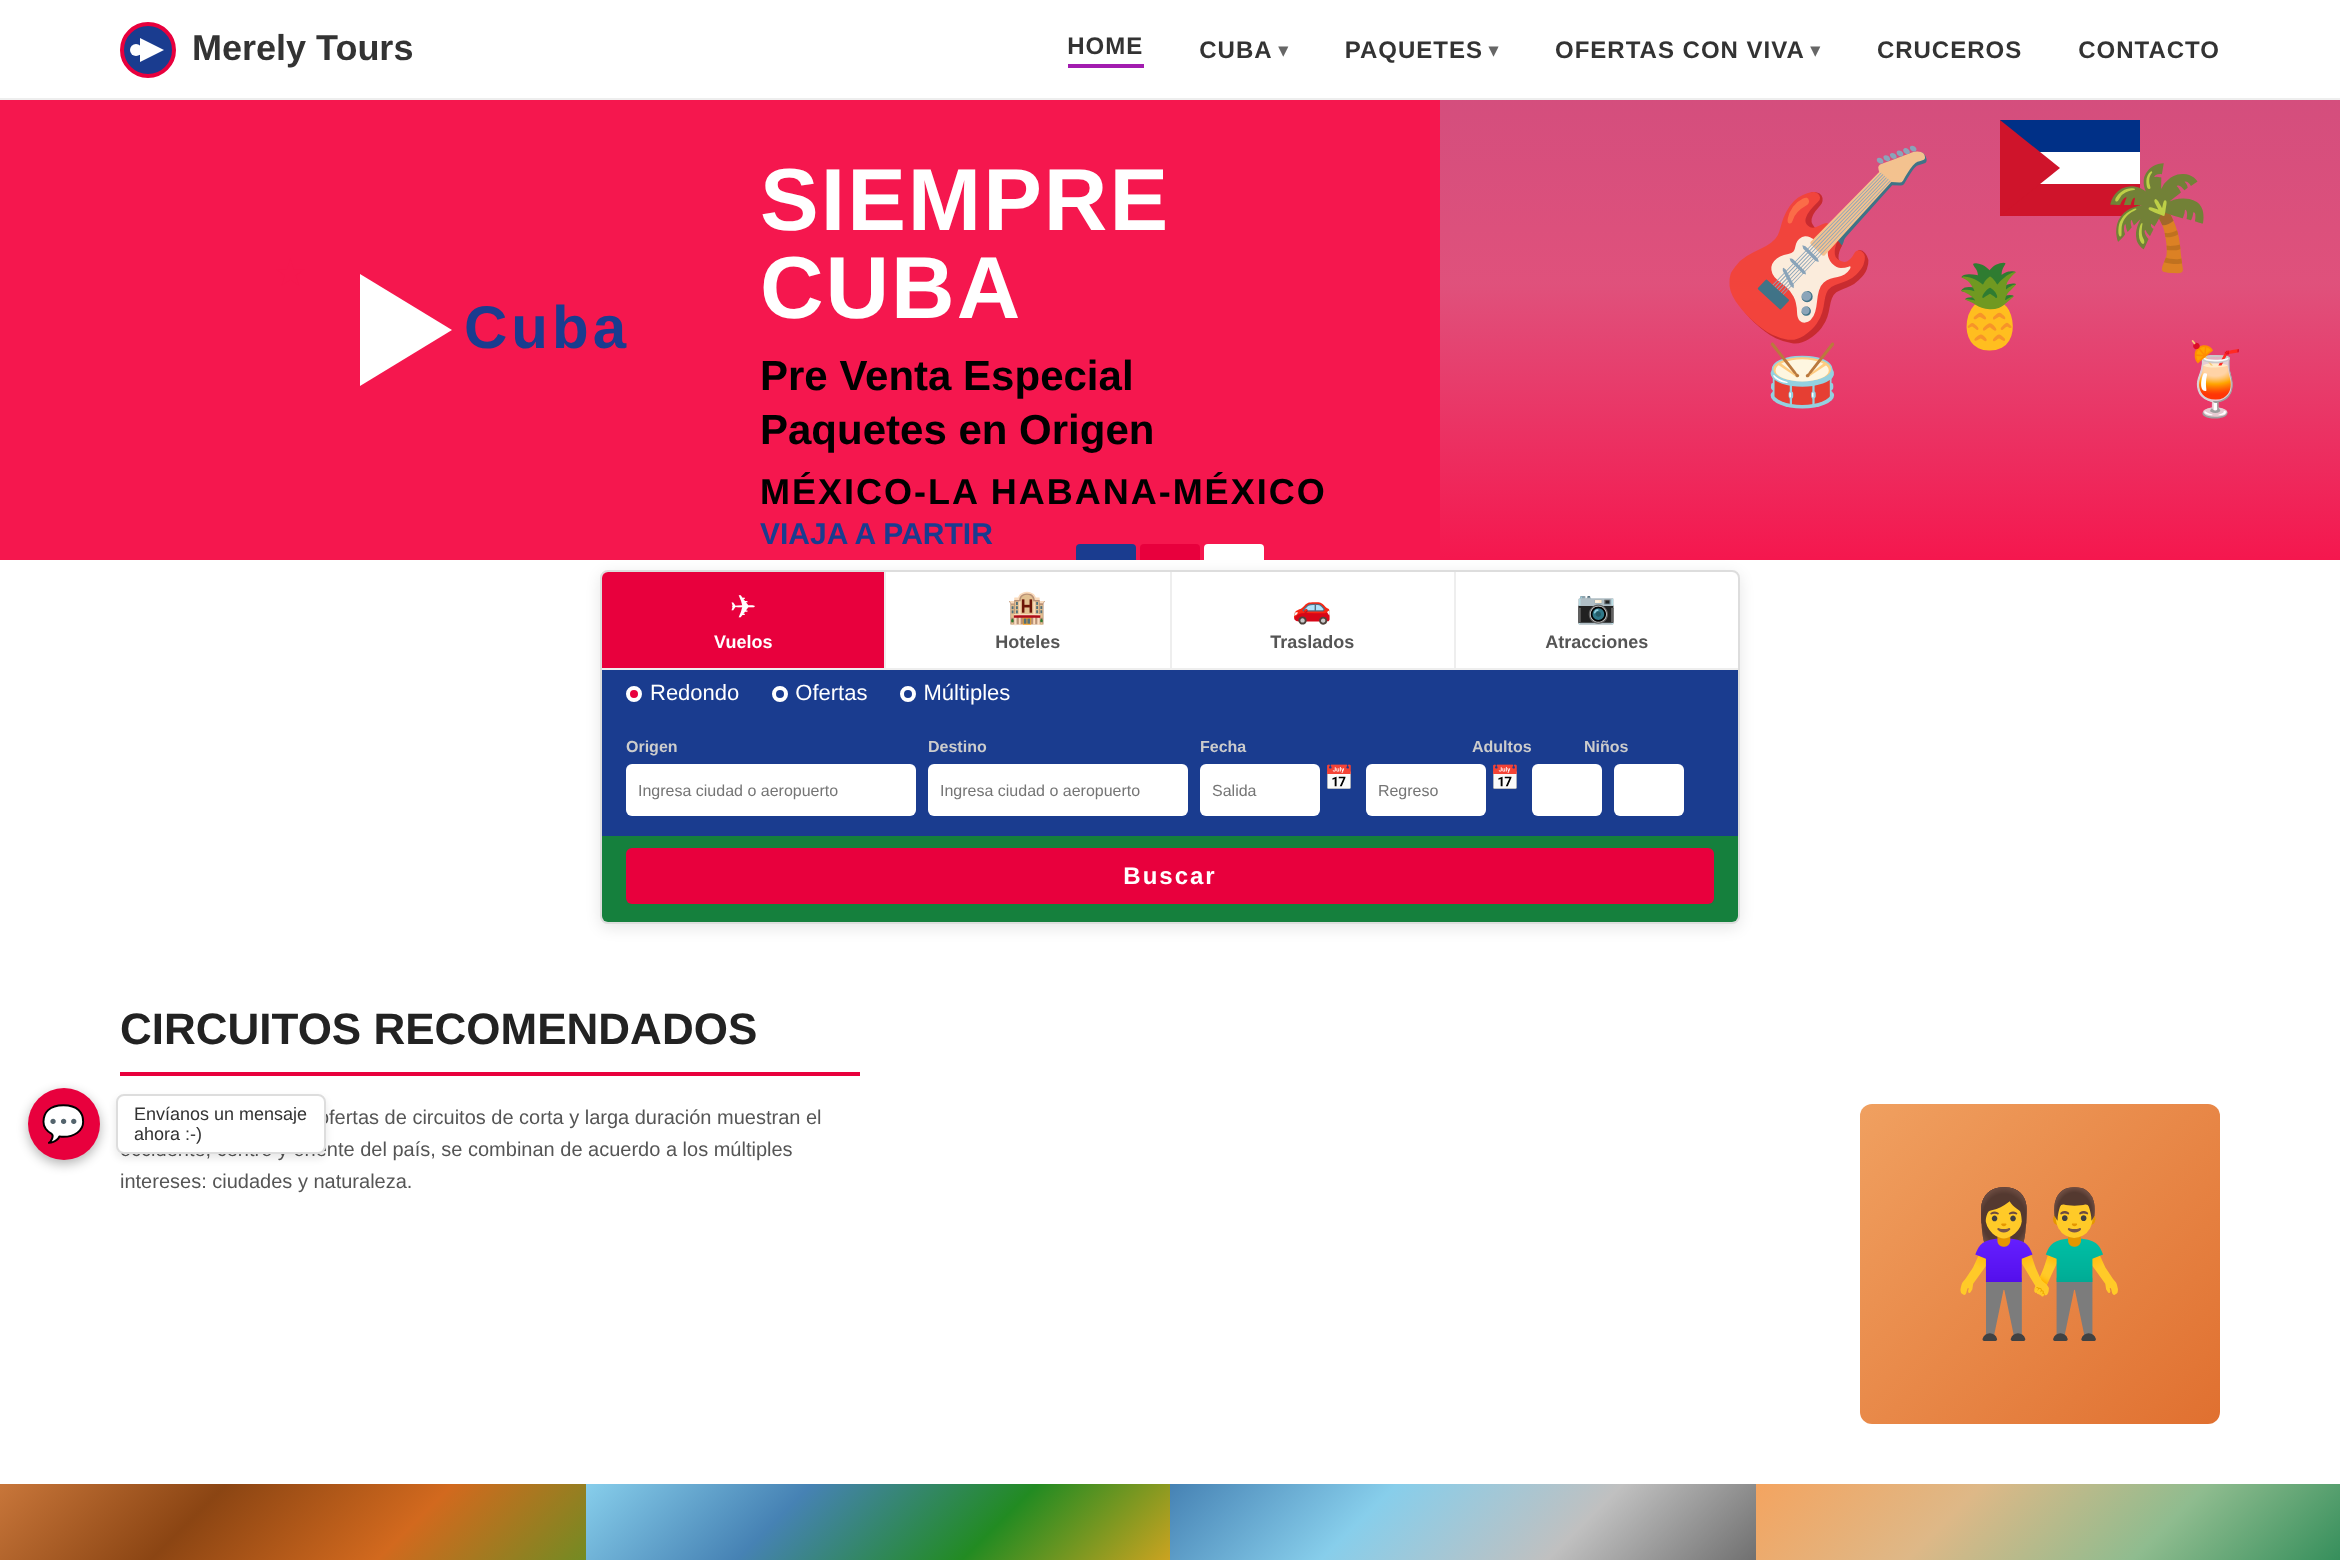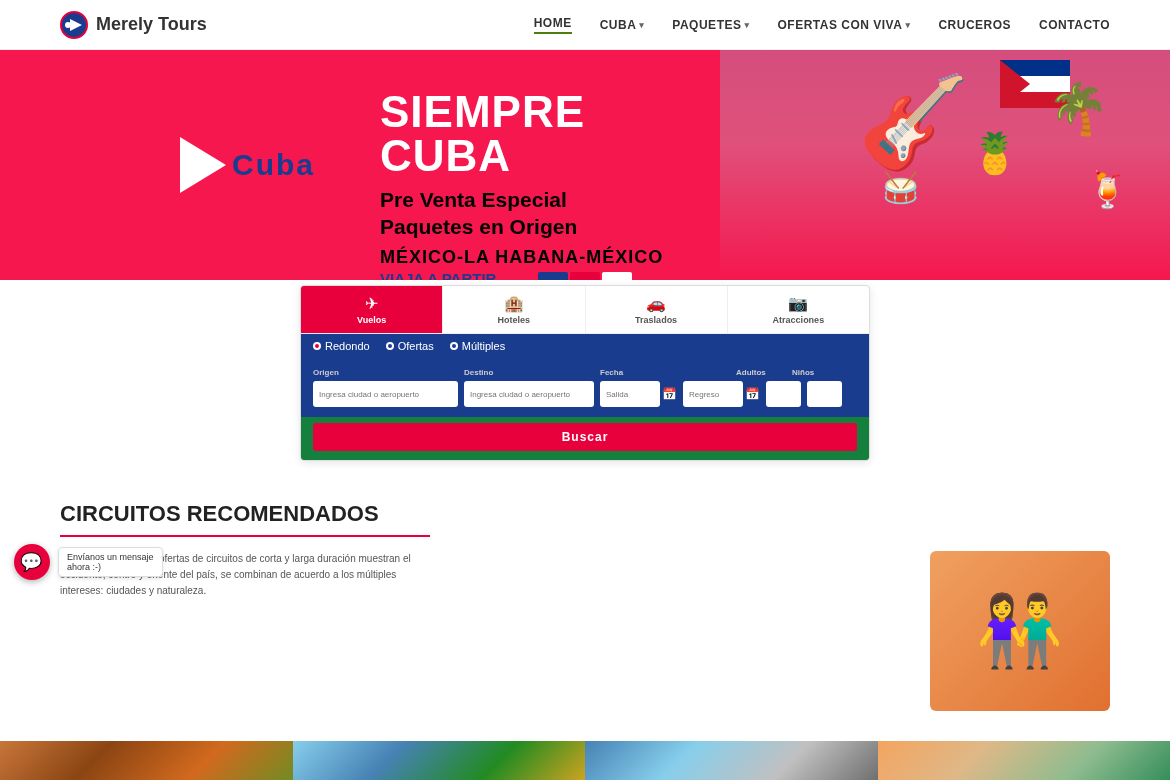--- a/index.html
+++ b/index.html
@@ -40,21 +40,21 @@
       color: #333;
       text-decoration: none;
       letter-spacing: 0.5px;
       display: flex;
       align-items: center;
       gap: 3px;
       cursor: pointer;
     }
     .nav-item.active {
       color: #333;
-      border-bottom: 2px solid #4d7c0f;
+      border-bottom: 2px solid #a21caf;
       padding-bottom: 2px;
     }
     .nav-arrow {
       font-size: 9px;
       color: #666;
     }
 
     
     .banner {
       background: #f5174e;
@@ -185,21 +185,20 @@
     }
     .search-label.origin { width: 145px; }
     .search-label.destino { width: 130px; }
     .search-label.fecha { width: 130px; }
     .search-label.adults { width: 50px; }
     .search-label.ninos { width: 40px; }
 
     .search-inputs {
       display: flex;
       gap: 6px;
-      align-items: center;
     }
     .search-input {
       height: 26px;
       border: none;
       border-radius: 3px;
       padding: 0 6px;
       font-size: 8px;
       color: #999;
     }
     .search-input.origin { width: 145px; }
@@ -367,21 +366,21 @@
 <section class="banner">
 
   <div style="position:absolute; left:180px; top:50%; transform:translateY(-50%); display:flex; align-items:center; gap:6px;">
     <div style="position:relative;">
       <div style="width:0;height:0;border-style:solid;border-width:28px 0 28px 46px;border-color:transparent transparent transparent white;"></div>
       <span style="position:absolute;top:-10px;left:-42px;color:#f5174e;font-size:16px;font-weight:900;">★</span>
     </div>
     <span style="font-size:30px;font-weight:900;color:#1a3c8f;letter-spacing:2px;">Cuba</span>
   </div>
 
-  <div class="banner-center" style="position:absolute; left:340px; top:40px;">
+  <div class="banner-center" style="position:absolute; left:340px; top:29px;">
     <div class="banner-title">
       <span>SIEMPRE</span>
     </div>
     <div class="banner-title" style="color:#fff;">
       <span>CUBA</span>
     </div>
     <div class="banner-subtitle">
       <span>Pre Venta Especial</span><br>
       <span>Paquetes en Origen</span>
     </div>

